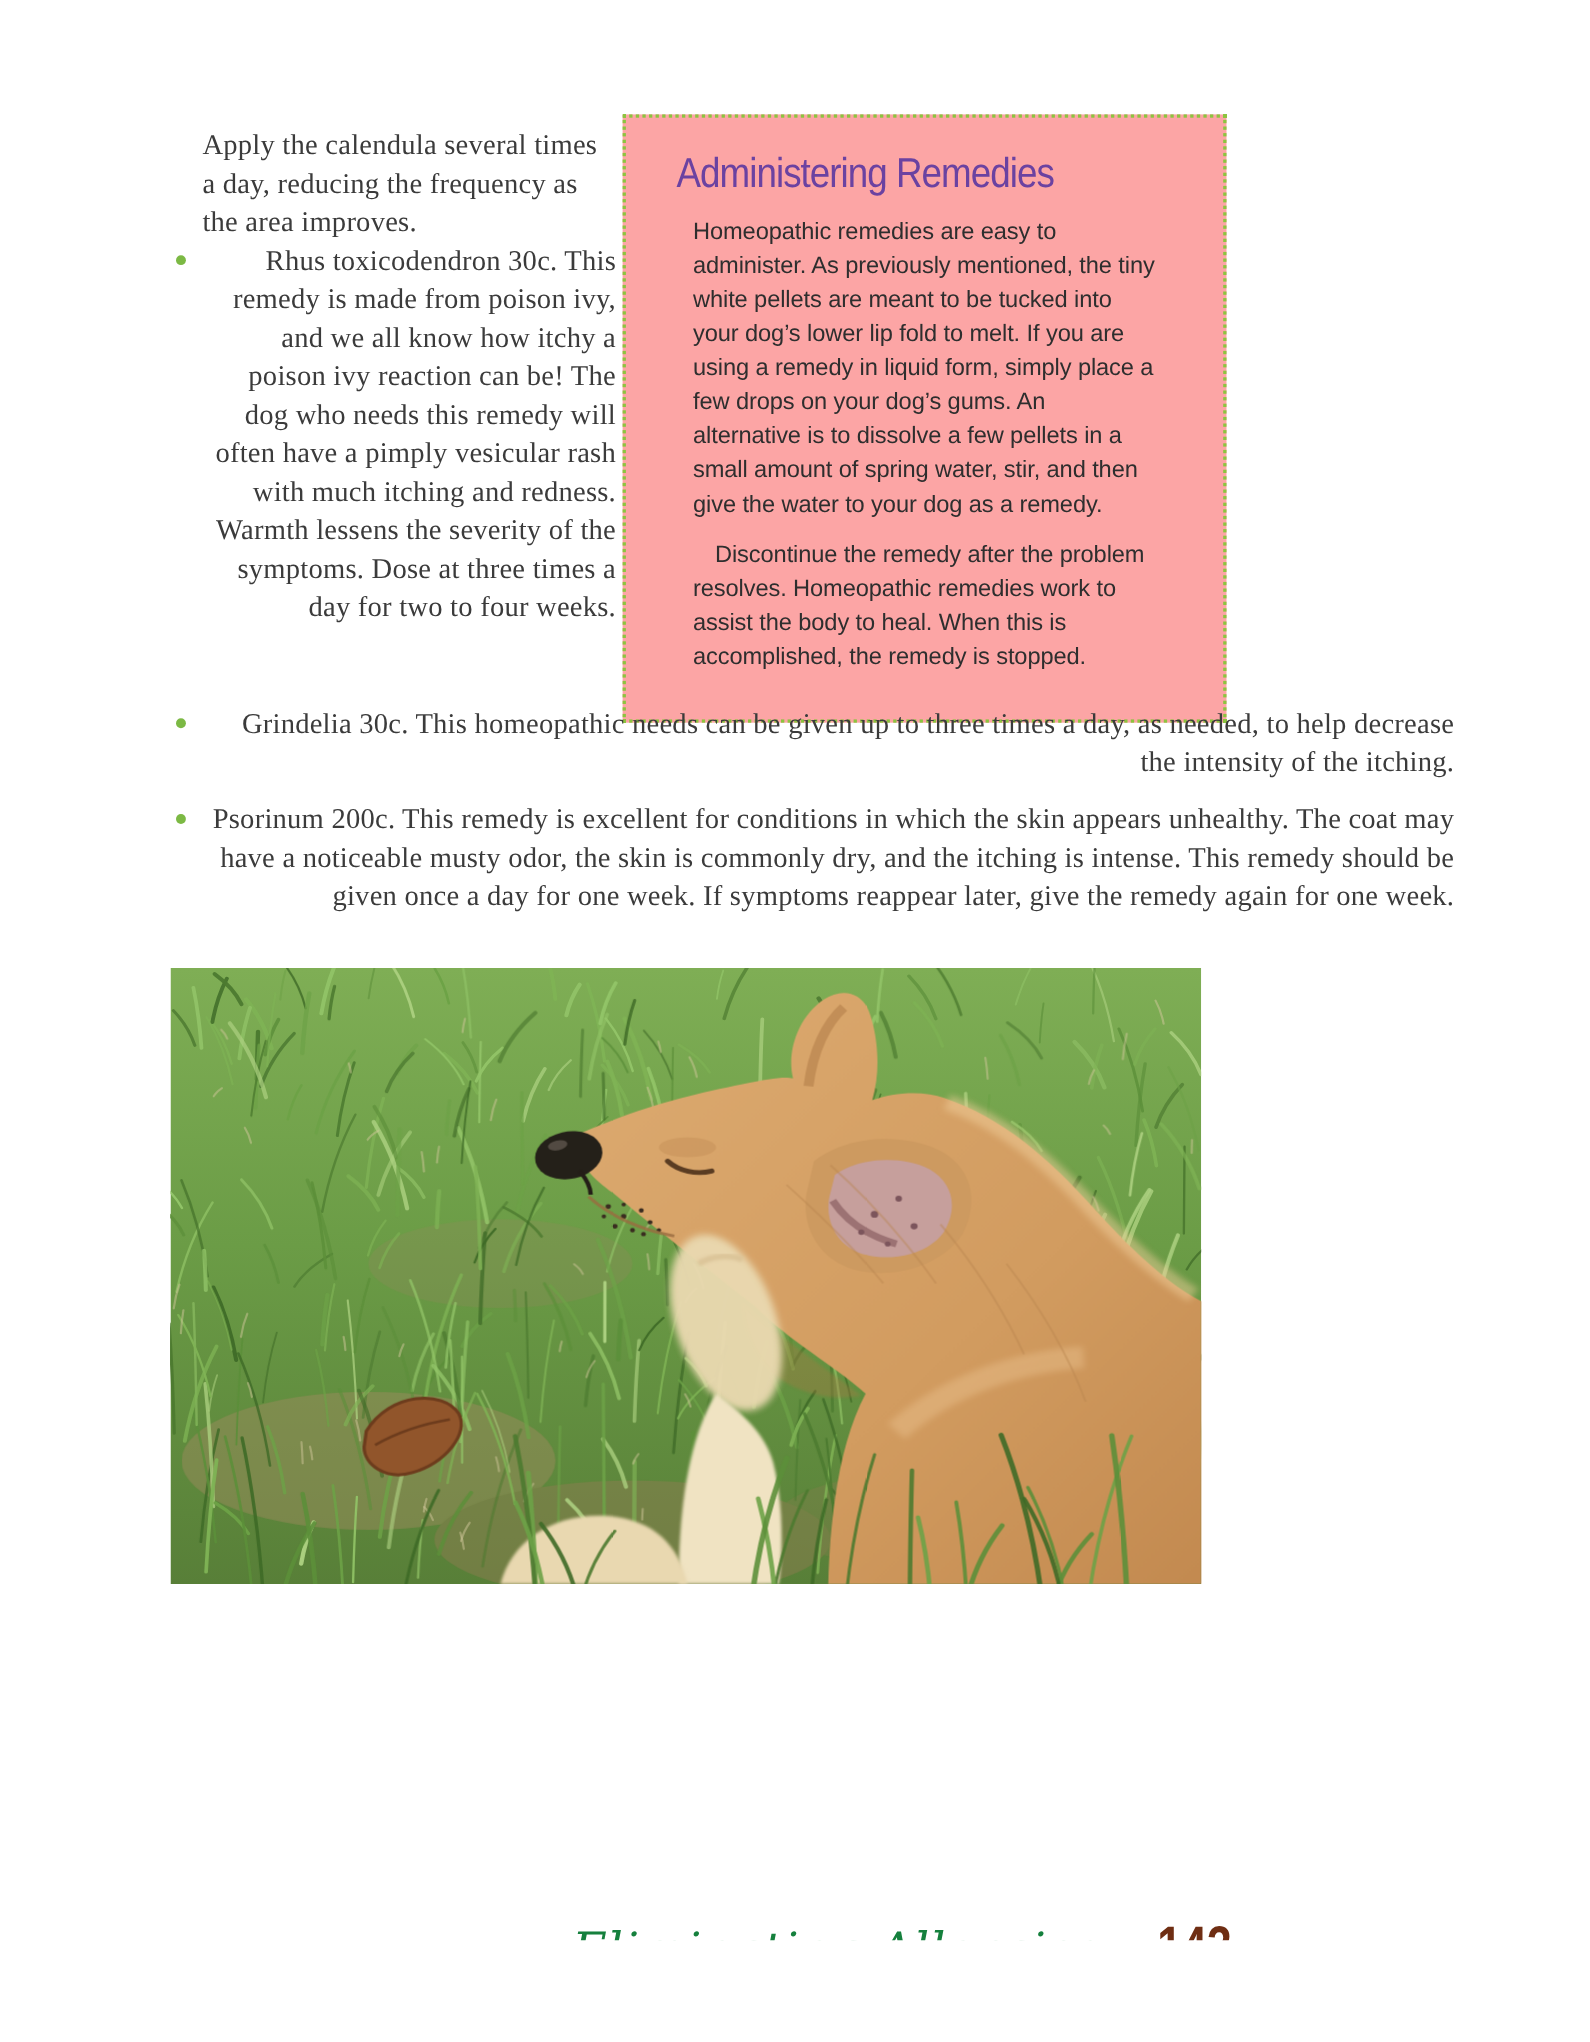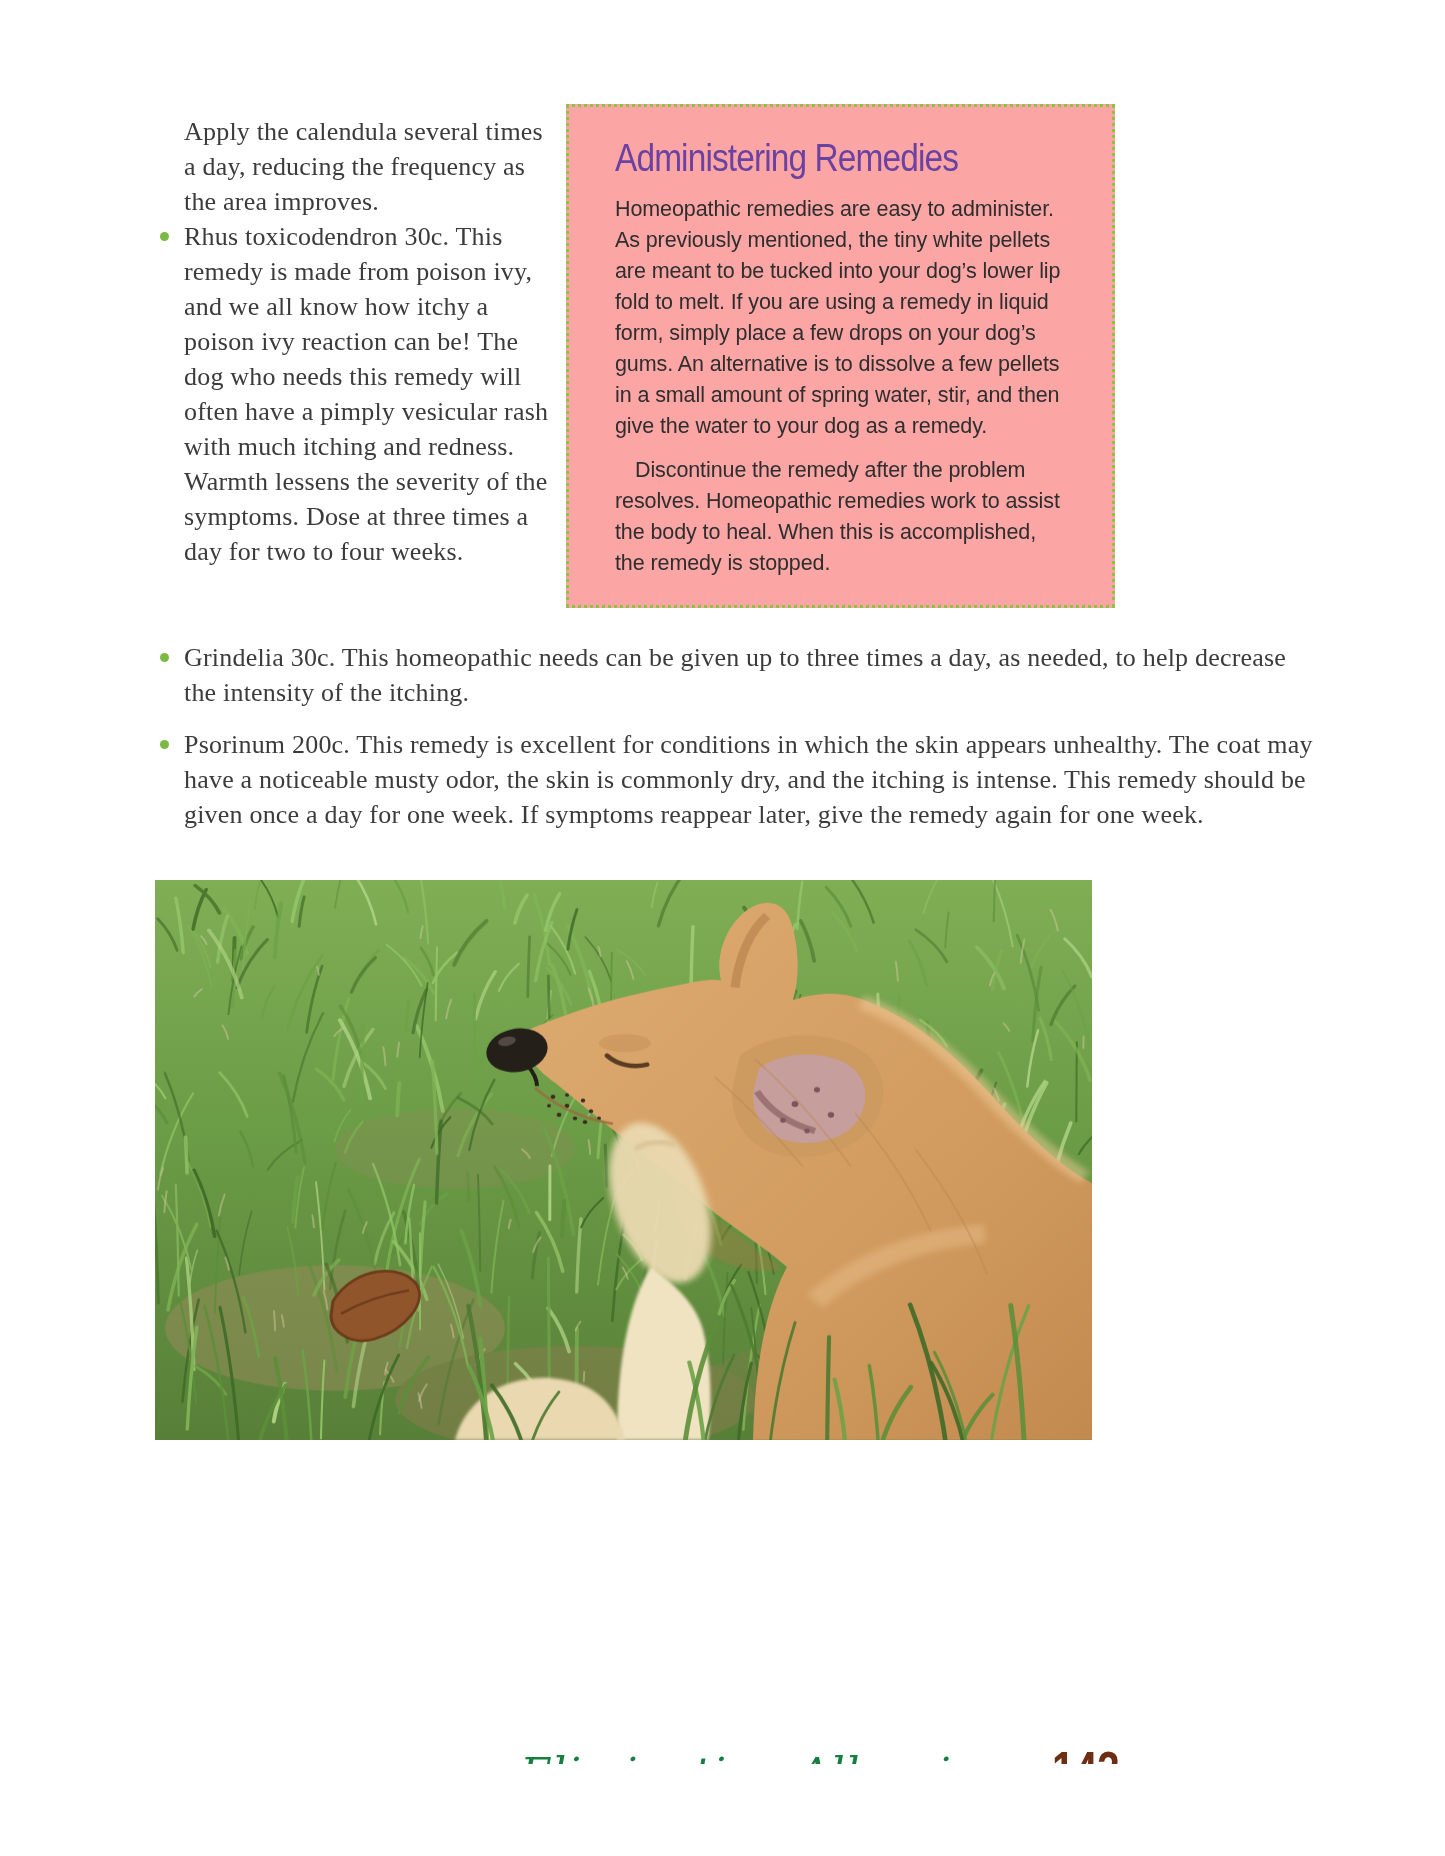--- a/index.html
+++ b/index.html
@@ -7,36 +7,36 @@
     position:relative;width:1445px;height:1764px;background:#ffffff;overflow:hidden;
     font-family:"Liberation Serif",serif;color:#3b3b3b;border-radius:28px;
   }
   
   .left-column{
     position:absolute;left:158px;top:114px;width:402px;
     font-size:26px;line-height:35px;letter-spacing:.2px;
   }
   .continuation{margin:0 0 0 26px;}
   ul.remedy-list,ul.full-list{list-style:none;margin:0;padding:0 0 0 26px;}
-  ul.remedy-list li,ul.full-list li{position:relative;}
+  ul.remedy-list li,ul.full-list li{position:relative;text-align:right;}
   ul.remedy-list li::before,ul.full-list li::before{
     content:"";position:absolute;left:-24px;top:13px;width:9px;height:9px;border-radius:50%;
     background:#7cb944;
   }
   
   .sidebar{
     position:absolute;left:566px;top:104px;width:549px;box-sizing:border-box;
     border:3px dotted #8cc43f;background:#fca5a5;
     padding:26px 46px 26px;font-family:"Liberation Sans",sans-serif;
   }
   .sidebar-title{
     margin:4px 0 14px;font-size:38px;font-weight:500;color:#6b42a1;
     letter-spacing:-1px;transform:scaleX(.88);transform-origin:left center;white-space:nowrap;
   }
-  .sidebar p{margin:0;font-size:21.5px;line-height:31px;color:#2e2e2e;letter-spacing:-.1px;}
+  .sidebar p{margin:15px;font-size:21.5px;line-height:31px;color:#2e2e2e;letter-spacing:-.1px;}
   .sidebar p + p{margin-top:13px;text-indent:20px;}
   
   .full-list{position:absolute;left:158px;top:640px;width:1138px;font-size:26px;line-height:35px;letter-spacing:.2px;}
   .full-list li + li{margin-top:17px;}
   
   .photo-figure{position:absolute;left:155px;top:880px;width:937px;height:560px;margin:0;}
   .photo-figure svg{display:block;width:100%;height:100%;}
   
   .footer{
     position:absolute;left:0;top:1740px;width:1120px;

